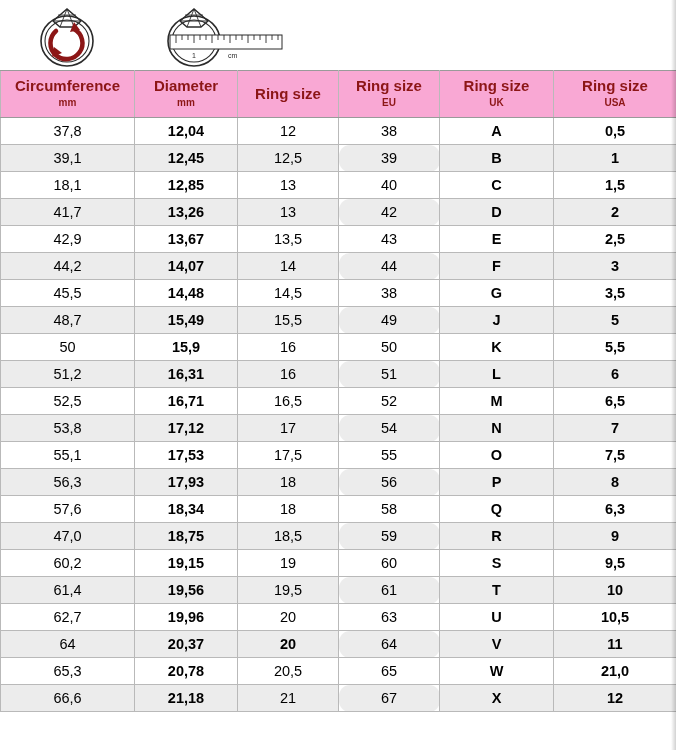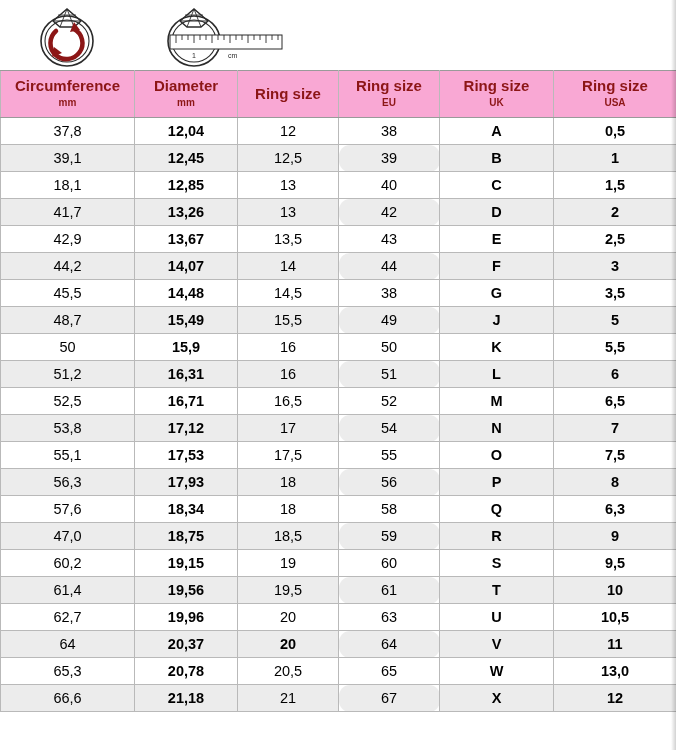--- a/index.html
+++ b/index.html
@@ -363,21 +363,21 @@
           <td class="c3">64</td>
           <td class="c4">V</td>
           <td class="c5 bold">11</td>
         </tr>
         <tr>
           <td class="c0">65,3</td>
           <td class="c1">20,78</td>
           <td class="c2">20,5</td>
           <td class="c3">65</td>
           <td class="c4 bold">W</td>
-          <td class="c5">13,0</td>
+          <td class="c5">21,0</td>
         </tr>
         <tr>
           <td class="c0">66,6</td>
           <td class="c1">21,18</td>
           <td class="c2">21</td>
           <td class="c3">67</td>
           <td class="c4">X</td>
           <td class="c5 bold">12</td>
         </tr>
       </tbody>

